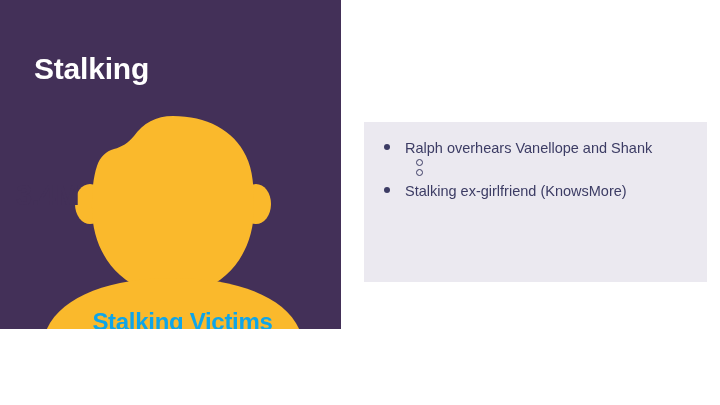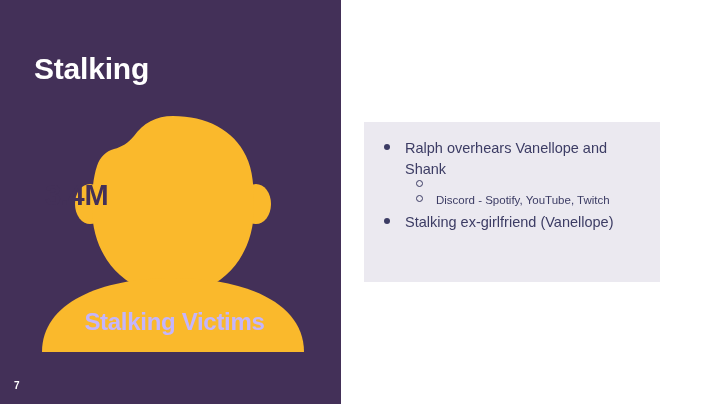--- a/index.html
+++ b/index.html
@@ -22,21 +22,21 @@
     height: 405px;
     background: #ffffff;
   }
 
   
   #left-panel {
     position: absolute;
     left: 0;
     top: 0;
     width: 341px;
-    height: 404px;
+    height: 329px;
     background: #433058;
     overflow: hidden;
   }
 
   #slide-title {
     position: absolute;
     left: 34px;
     top: 54px;
     font-size: 30px;
     font-weight: bold;
@@ -74,42 +74,41 @@
     position: absolute;
     left: 16px;
     top: 181px;
     width: 341px;
     text-align: left;
     font-size: 29px;
     font-weight: bold;
     color: #433058;
     line-height: 1;
     letter-spacing: -0.3px;
-    margin-left: 29px;
   }
 
   #icon-stat-label {
     position: absolute;
-    left: 4px;
+    left: 12px;
     top: 310px;
     width: 341px;
     text-align: center;
     font-size: 24px;
     font-weight: bold;
-    color: #c4b5fd;
+    color: #0ea5e9;
     line-height: 1;
     letter-spacing: -0.3px;
   }
 
   
   #content-box {
     position: absolute;
     left: 364px;
     top: 122px;
-    width: 296px;
+    width: 343px;
     height: 160px;
     background: #EBE9F0;
     box-sizing: border-box;
     padding: 16px 10px 14px 10px;
   }
 
   #bullet-list {
     list-style: none;
     margin: 0;
     padding: 0;
@@ -214,25 +213,24 @@
         <span class="marker dot"></span>
         <span class="bullet-text">Ralph overhears Vanellope and Shank</span>
       </li>
 
       <li class="bullet-row level-2">
         <span class="marker circle"></span>
       </li>
 
       <li class="bullet-row level-2">
         <span class="marker circle"></span>
-        <span class="bullet-text">Discord - Spotify, YouTube, Twitch</span>
       </li>
 
       <li class="bullet-row level-1">
         <span class="marker dot"></span>
-        <span class="bullet-text">Stalking ex-girlfriend (Vanellope)</span>
+        <span class="bullet-text">Stalking ex-girlfriend (KnowsMore)</span>
       </li>
 
 
     </ul>
   </div>
 
 </div>
 
 </body></html>

